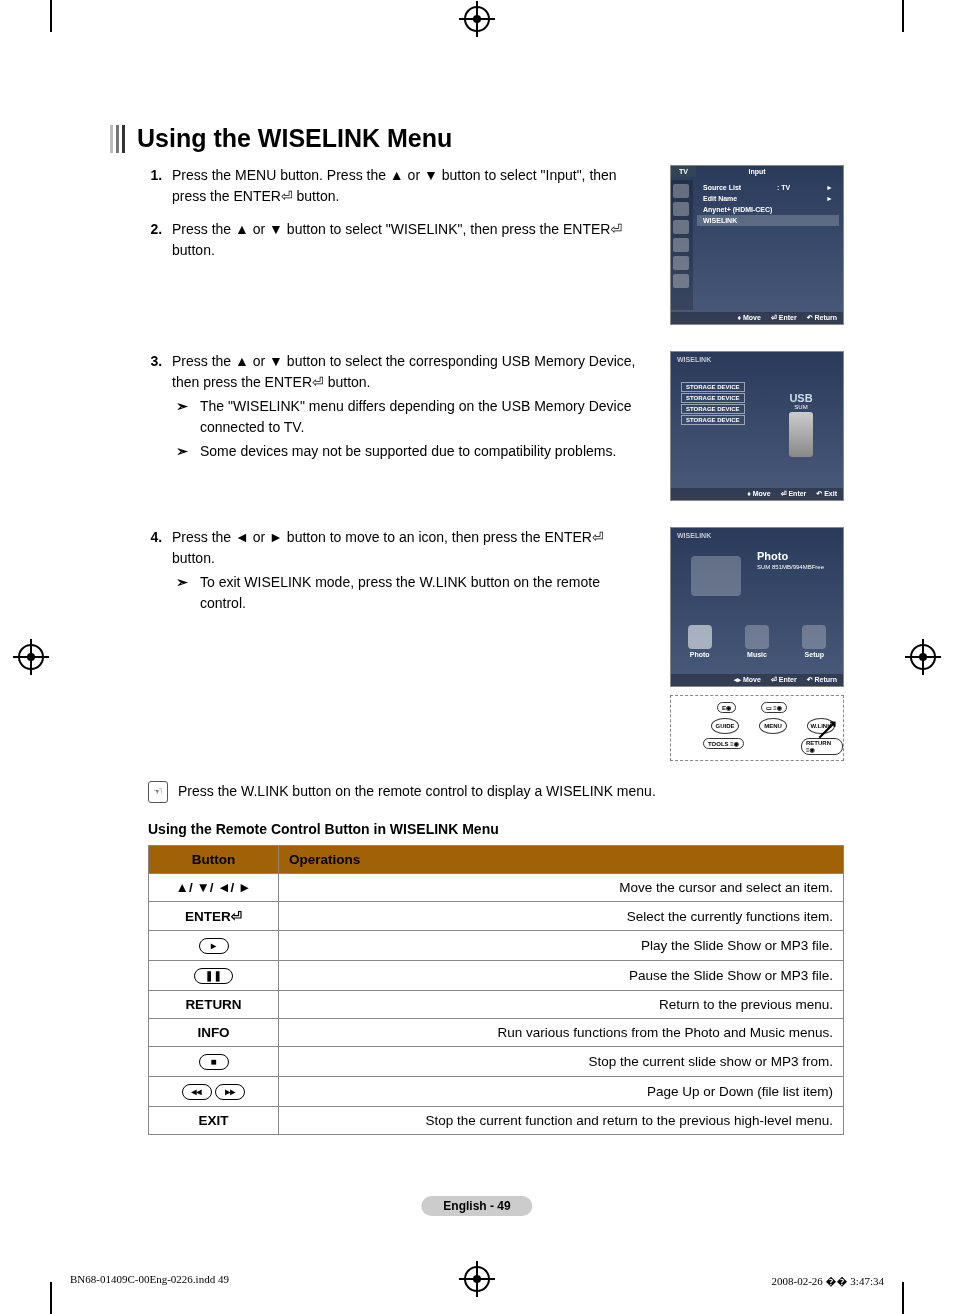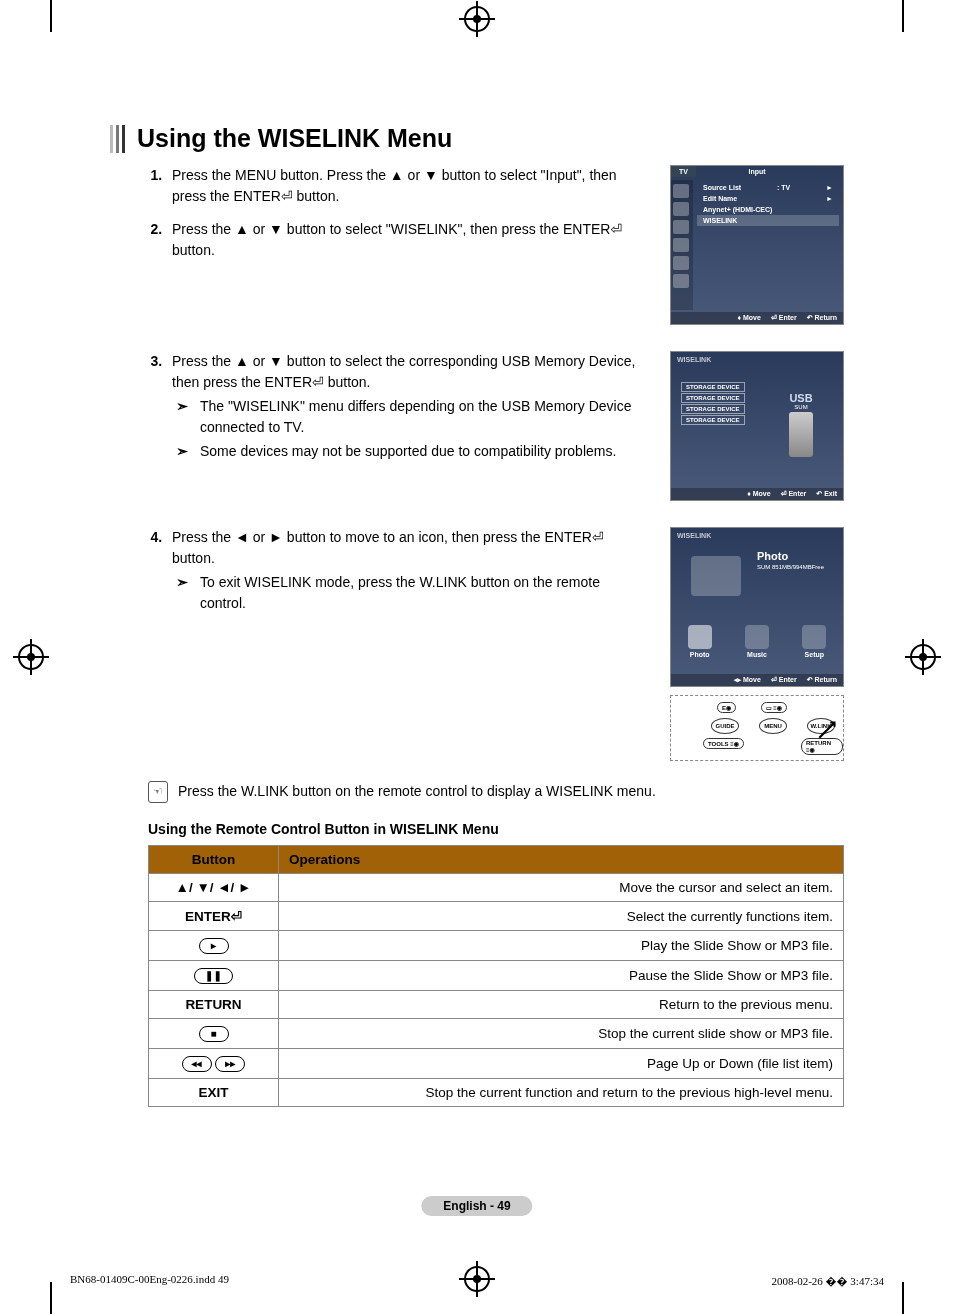--- a/index.html
+++ b/index.html
@@ -277,22 +277,26 @@
           </tr>
       <tr>
             <td class="bcell"><span class="pill">❚❚</span></td>
             <td>Pause the Slide Show or MP3 file.</td>
           </tr>
       <tr>
             <td class="bcell">RETURN</td>
             <td>Return to the previous menu.</td>
           </tr>
       <tr>
+            <td class="bcell">INFO</td>
+            <td>Run various functions from the Photo and Music menus.</td>
+          </tr>
+      <tr>
             <td class="bcell"><span class="pill">■</span></td>
-            <td>Stop the current slide show or MP3 file.</td>
+            <td>Stop the current slide show or MP3 from.</td>
           </tr>
       <tr>
             <td class="bcell"><span class="pill small">◂◂</span> <span class="pill small">▸▸</span></td>
             <td>Page Up or Down (file list item)</td>
           </tr>
       <tr>
             <td class="bcell">EXIT</td>
             <td>Stop the current function and return to the previous high-level menu.</td>
           </tr>
     </tbody>

